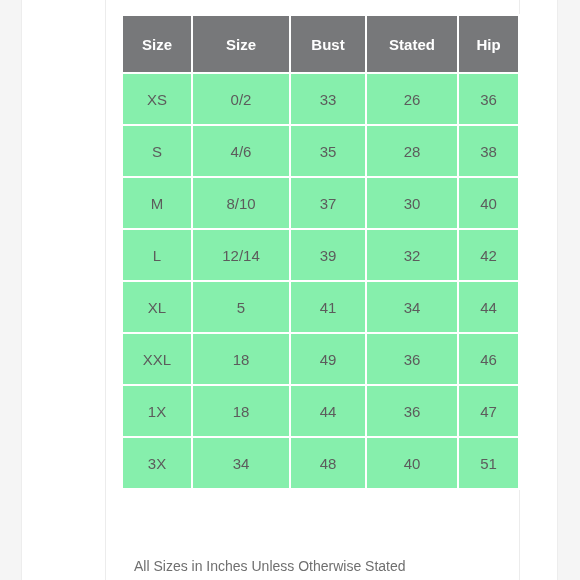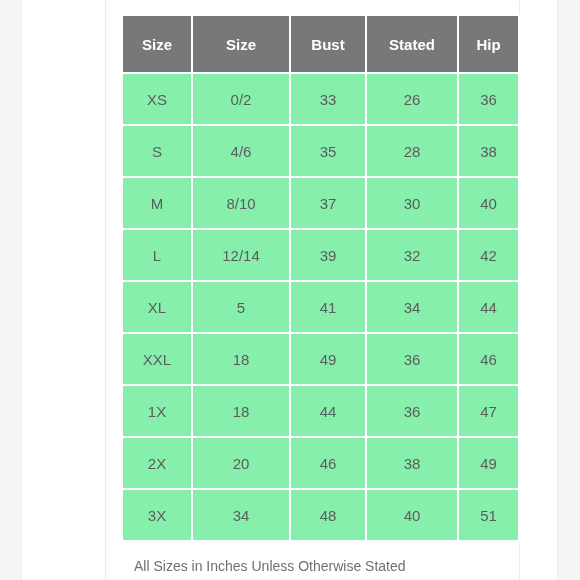--- a/index.html
+++ b/index.html
@@ -182,27 +182,20 @@
                 <td>46</td>
               </tr>
               <tr>
                 <td>1X</td>
                 <td>18</td>
                 <td>44</td>
                 <td>36</td>
                 <td>47</td>
               </tr>
               <tr>
-                <td>2X</td>
-                <td>20</td>
-                <td>46</td>
-                <td>38</td>
-                <td>49</td>
-              </tr>
-              <tr>
                 <td>3X</td>
                 <td>34</td>
                 <td>48</td>
                 <td>40</td>
                 <td>51</td>
               </tr>
             </tbody>
         </table>
       </div>
 

